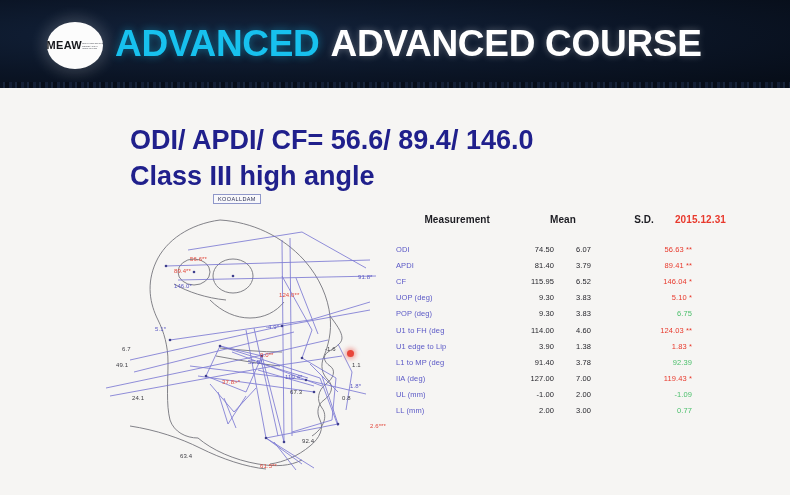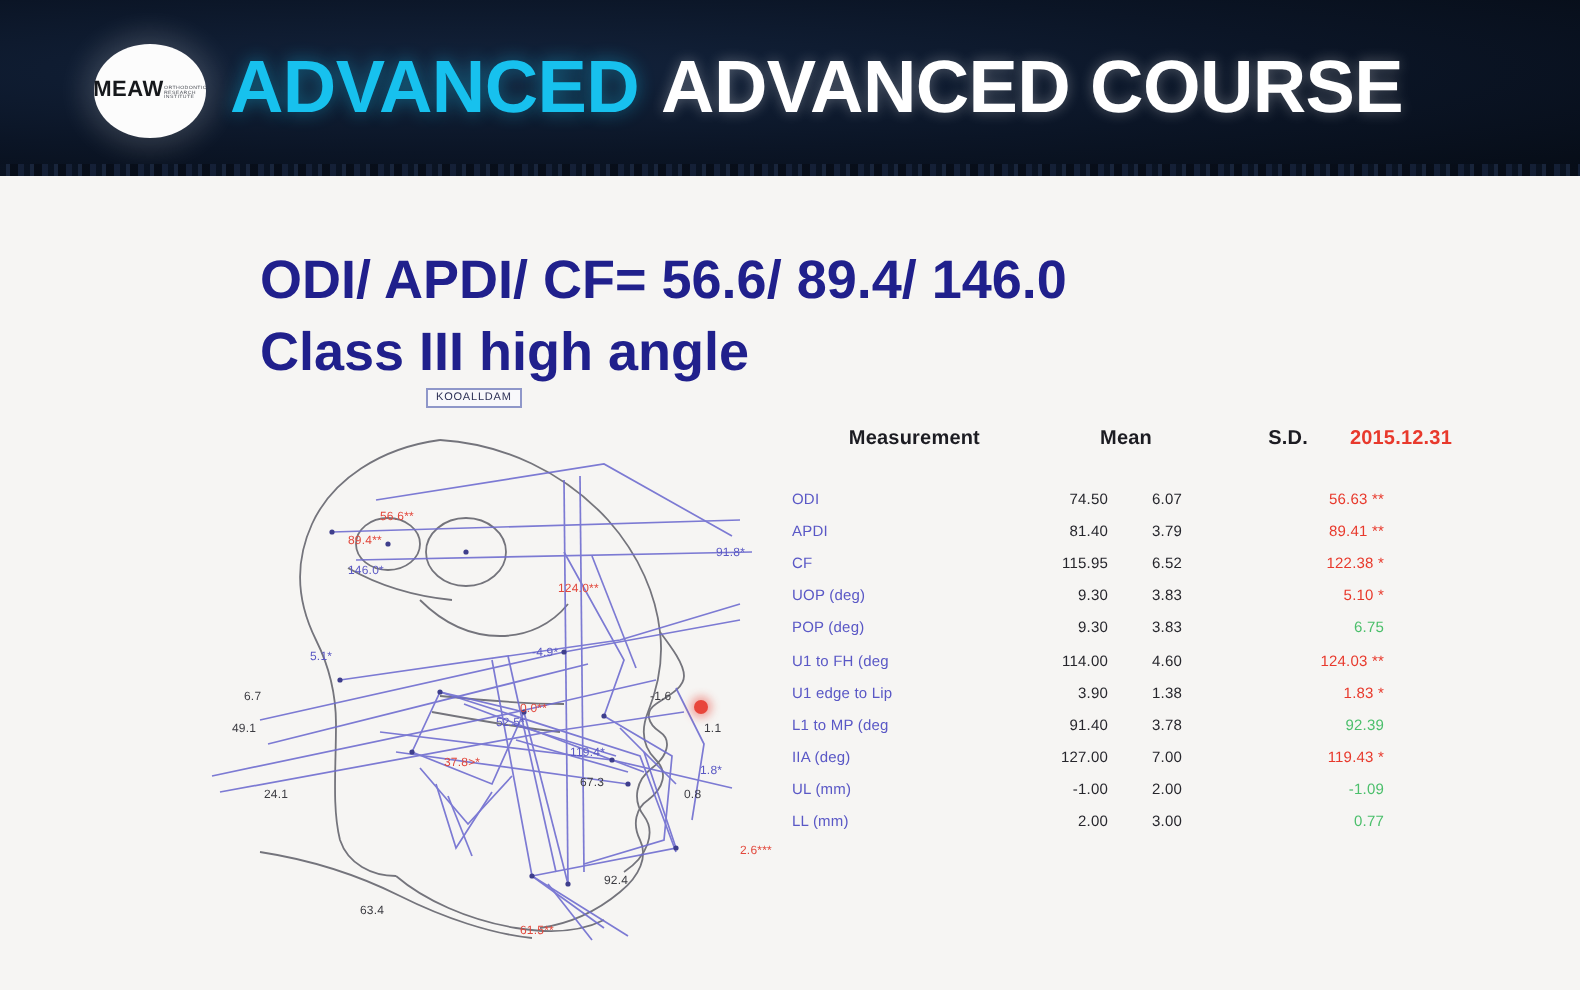--- a/index.html
+++ b/index.html
@@ -248,21 +248,21 @@
         <tr>
           <td class="c-name">APDI</td>
           <td class="c-mean">81.40</td>
           <td class="c-sd">3.79</td>
           <td class="c-val">89.41 **</td>
         </tr>
         <tr>
           <td class="c-name">CF</td>
           <td class="c-mean">115.95</td>
           <td class="c-sd">6.52</td>
-          <td class="c-val">122.38 *</td>
+          <td class="c-val">146.04 *</td>
         </tr>
         <tr>
           <td class="c-name">UOP   (deg)</td>
           <td class="c-mean">9.30</td>
           <td class="c-sd">3.83</td>
           <td class="c-val">5.10 *</td>
         </tr>
         <tr>
           <td class="c-name">POP   (deg)</td>
           <td class="c-mean">9.30</td>

